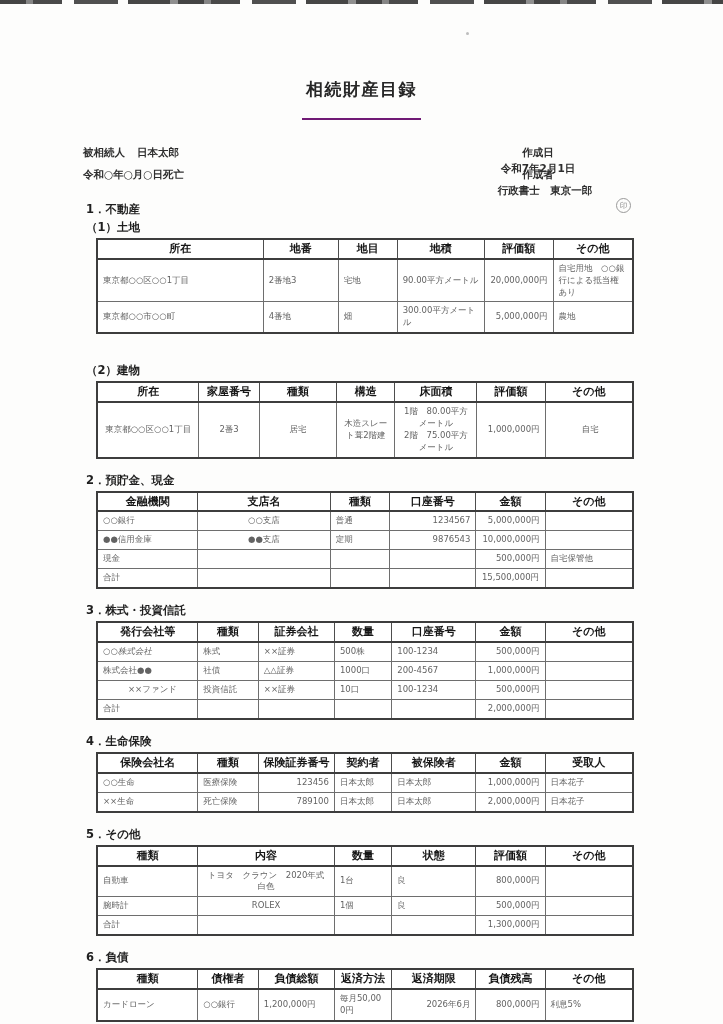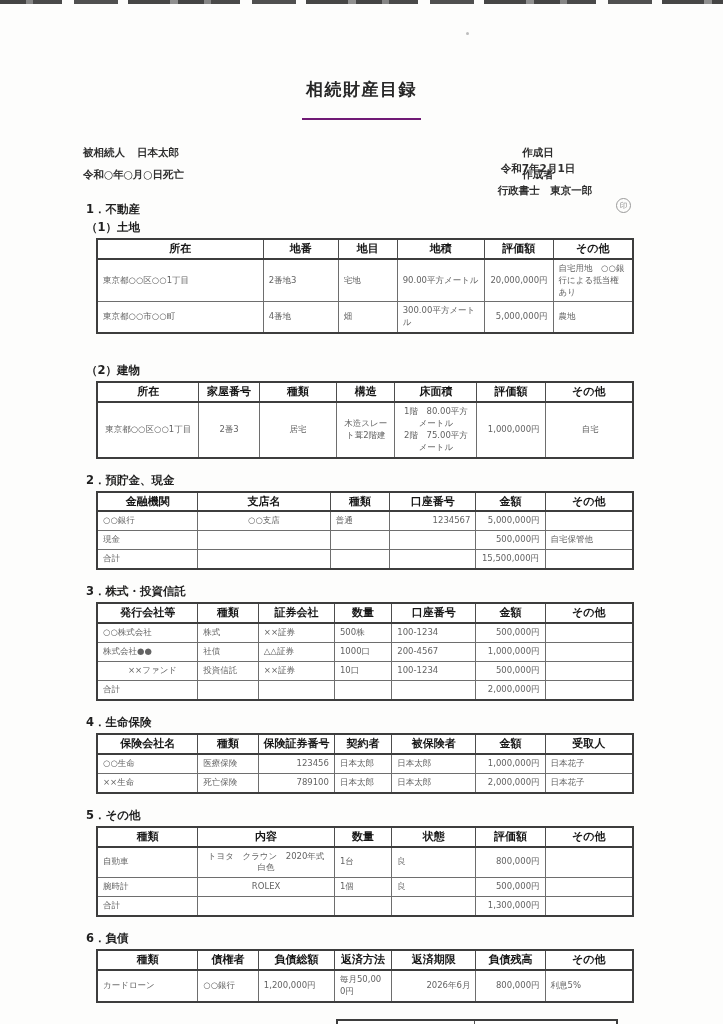--- a/index.html
+++ b/index.html
@@ -192,20 +192,28 @@
       <tbody>
         <tr>
           <td style="text-align: left;">○○銀行</td>
           <td style="text-align: center;">○○支店</td>
           <td style="text-align: left;">普通</td>
           <td style="text-align: right;">1234567</td>
           <td style="text-align: right;">5,000,000円</td>
           <td style="text-align: left;"></td>
         </tr>
         <tr>
+          <td style="text-align: left;">●●信用金庫</td>
+          <td style="text-align: center;">●●支店</td>
+          <td style="text-align: left;">定期</td>
+          <td style="text-align: right;">9876543</td>
+          <td style="text-align: right;">10,000,000円</td>
+          <td style="text-align: left;"></td>
+        </tr>
+        <tr>
           <td style="text-align: left;">現金</td>
           <td style="text-align: center;"></td>
           <td style="text-align: left;"></td>
           <td style="text-align: right;"></td>
           <td style="text-align: right;">500,000円</td>
           <td style="text-align: left;">自宅保管他</td>
         </tr>
         <tr>
           <td style="text-align: left;">合計</td>
           <td style="text-align: center;"></td>
@@ -234,21 +242,21 @@
           <th>種類</th>
           <th>証券会社</th>
           <th>数量</th>
           <th>口座番号</th>
           <th>金額</th>
           <th>その他</th>
         </tr>
       </thead>
       <tbody>
         <tr>
-          <td style="text-align: left;">○○株式会社</td>
+          <td style="text-align: left; font-style: italic;">○○株式会社</td>
           <td style="text-align: left;">株式</td>
           <td style="text-align: left;">××証券</td>
           <td style="text-align: left;">500株</td>
           <td style="text-align: left;">100-1234</td>
           <td style="text-align: right;">500,000円</td>
           <td style="text-align: left;"></td>
         </tr>
         <tr>
           <td style="text-align: left;">株式会社●●</td>
           <td style="text-align: left;">社債</td>

